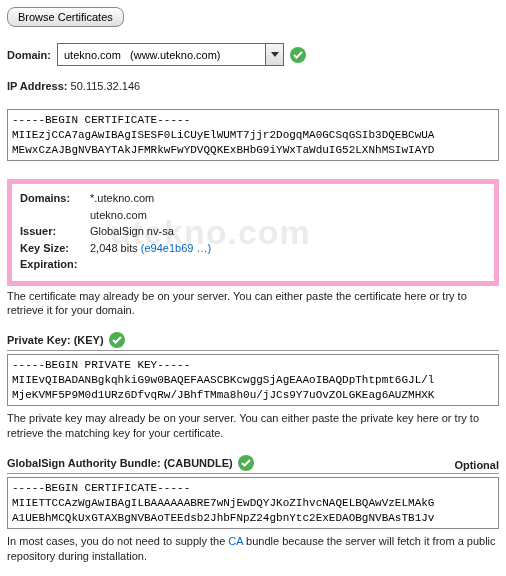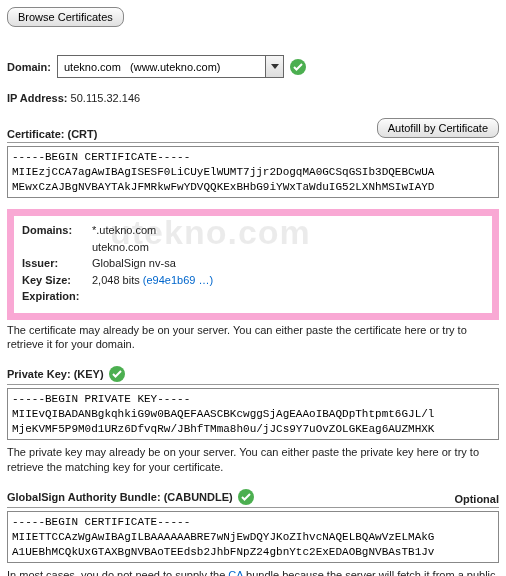--- a/index.html
+++ b/index.html
@@ -19,21 +19,21 @@
     font-size: 11px;
     cursor: pointer;
     border-radius: 8px;
   }
   .section { margin-top: 14px; }
   .lbl-bold { font-weight: bold; }
   .row-domain {
     display: flex;
     align-items: center;
     gap: 6px;
-    margin-top: 28px;
+    margin-top: 16px;
   }
   .select-wrap {
     display: inline-flex;
     border: 1px solid #666;
     height: 21px;
     background: #fff;
   }
   .select-wrap input {
     border: none;
     outline: none;
@@ -74,23 +74,23 @@
     overflow-y: scroll;
     padding: 3px 4px;
     line-height: 1.35;
     white-space: pre;
     margin-top: 3px;
   }
   .ta.crt { height: 52px; }
   .ta.pkey { height: 52px; }
   .ta.cab { height: 52px; }
   .infobox {
-    border: 7px solid #f9a8d4;
+    border: 5px solid #f9a8d4;
     padding: 6px 8px 8px 8px;
-    margin-top: 9px;
+    margin-top: 16px;
     font-size: 11px;
     line-height: 1.5;
   }
   .infobox .irow { display:flex; }
   .infobox .ilabel { width: 70px; font-weight: bold; }
   .helptext { margin-top: 3px; line-height: 1.35; }
   .wm {
     position: absolute;
     left: 110px; top: 213px;
     font-size: 34px;
@@ -130,24 +130,20 @@
   </span>
 </div>
 
 <div class="row-ip">
   <span class="lbl-bold">IP Address:</span>
   <span>50.115.32.146</span>
 </div>
 
 
 <div class="section">
-  <div class="hr-under">
-    <span class="lbl-bold">Certificate: (CRT)</span>
-    <button class="btn" style="margin-bottom:2px;">Autofill by Certificate</button>
-  </div>
   <textarea class="ta crt" style="">-----BEGIN CERTIFICATE-----
 MIIEzjCCA7agAwIBAgISESF0LiCUyElWUMT7jjr2DogqMA0GCSqGSIb3DQEBCwUA
 MEwxCzAJBgNVBAYTAkJFMRkwFwYDVQQKExBHbG9iYWxTaWduIG52LXNhMSIwIAYD</textarea>
   <div class="infobox">
     <div class="irow">
       <span class="ilabel">Domains:</span>
       <span>
         <span>*.utekno.com</span><br>
         <span>utekno.com</span>
       </span>

